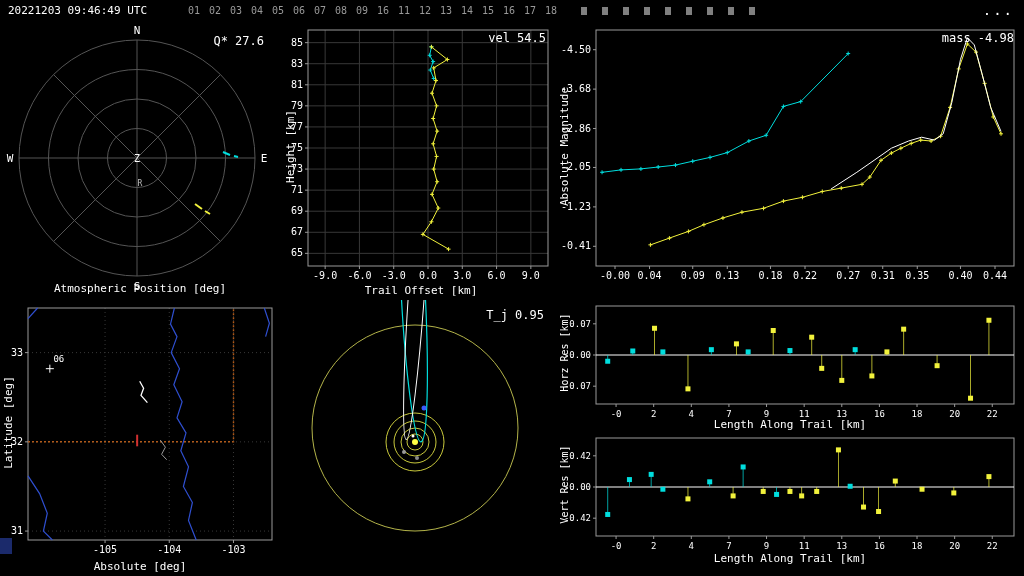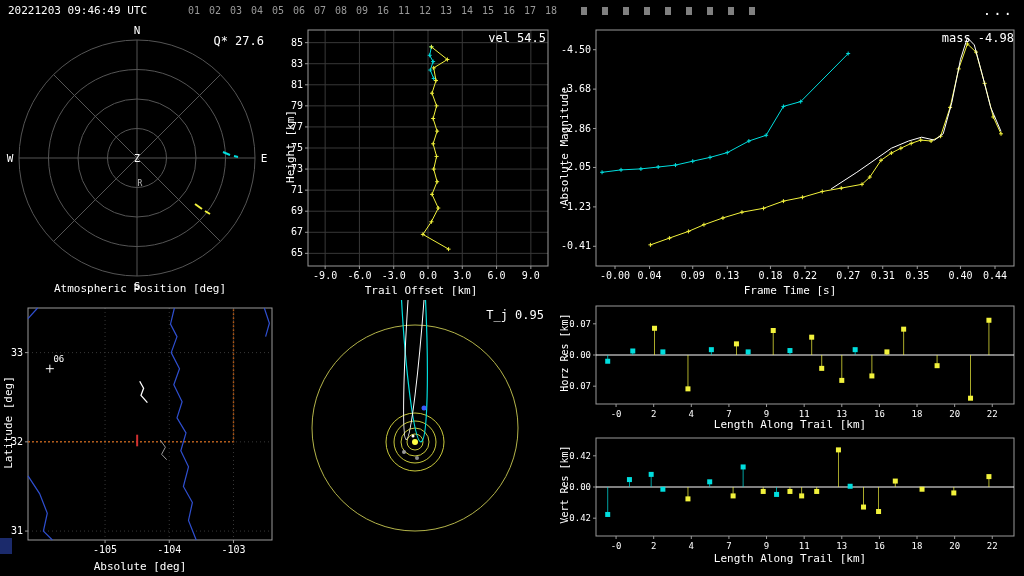--- a/index.html
+++ b/index.html
@@ -401,21 +401,20 @@
           <line x1="428.63636363636357" x2="428.63636363636357" y1="59.35234215885947" y2="63.35234215885947" stroke="#f2f23c"></line>
           <line x1="435.27272727272725" x2="439.27272727272725" y1="94.9979633401222" y2="94.9979633401222" stroke="#f2f23c"></line>
           <line x1="437.27272727272725" x2="437.27272727272725" y1="92.9979633401222" y2="96.9979633401222" stroke="#f2f23c"></line>
           <line x1="443.0454545454545" x2="447.0454545454545" y1="111.82077393075357" y2="111.82077393075357" stroke="#f2f23c"></line>
           <line x1="445.0454545454545" x2="445.0454545454545" y1="109.82077393075357" y2="113.82077393075357" stroke="#f2f23c"></line>
           <polyline points="274.9,167.1 300.8,150.3 318.1,138.3 335.4,126.2 352.6,119.0 365.6,115.2 378.5,118.1 387.2,111.8 395.8,80.6 404.5,37.3 411.4,15.7 418.3,22.9 426.0,51.7 434.7,85.4 445.0,109.4" fill="none" stroke="#ffffff" stroke-width="1"></polyline>
         </g>
       </svg>
     <div class="stat" style="top:9px;right:10px">mass -4.98</div>
     <div class="ylab" style="left:-92px;top:118px">Absolute Magnitude</div>
-    <div class="ptitle" style="bottom:3px">Frame Time [s]</div>
   </section>
 
   <section class="panel" style="left:0;top:300px;width:280px;height:276px">
     <svg id="svg-map" width="280" height="276">
         <g>
           <line x1="105.05263157894761" x2="105.05263157894761" y1="8" y2="240" stroke="#383838" stroke-width="1" stroke-dasharray="1,3"></line>
           <line x1="169.2631578947371" x2="169.2631578947371" y1="8" y2="240" stroke="#383838" stroke-width="1" stroke-dasharray="1,3"></line>
           <line x1="233.47368421052667" x2="233.47368421052667" y1="8" y2="240" stroke="#383838" stroke-width="1" stroke-dasharray="1,3"></line>
           <line x1="28" x2="272" y1="231.07692307692295" y2="231.07692307692295" stroke="#383838" stroke-width="1" stroke-dasharray="1,3"></line>
           <line x1="28" x2="272" y1="141.84615384615375" y2="141.84615384615375" stroke="#383838" stroke-width="1" stroke-dasharray="1,3"></line>

